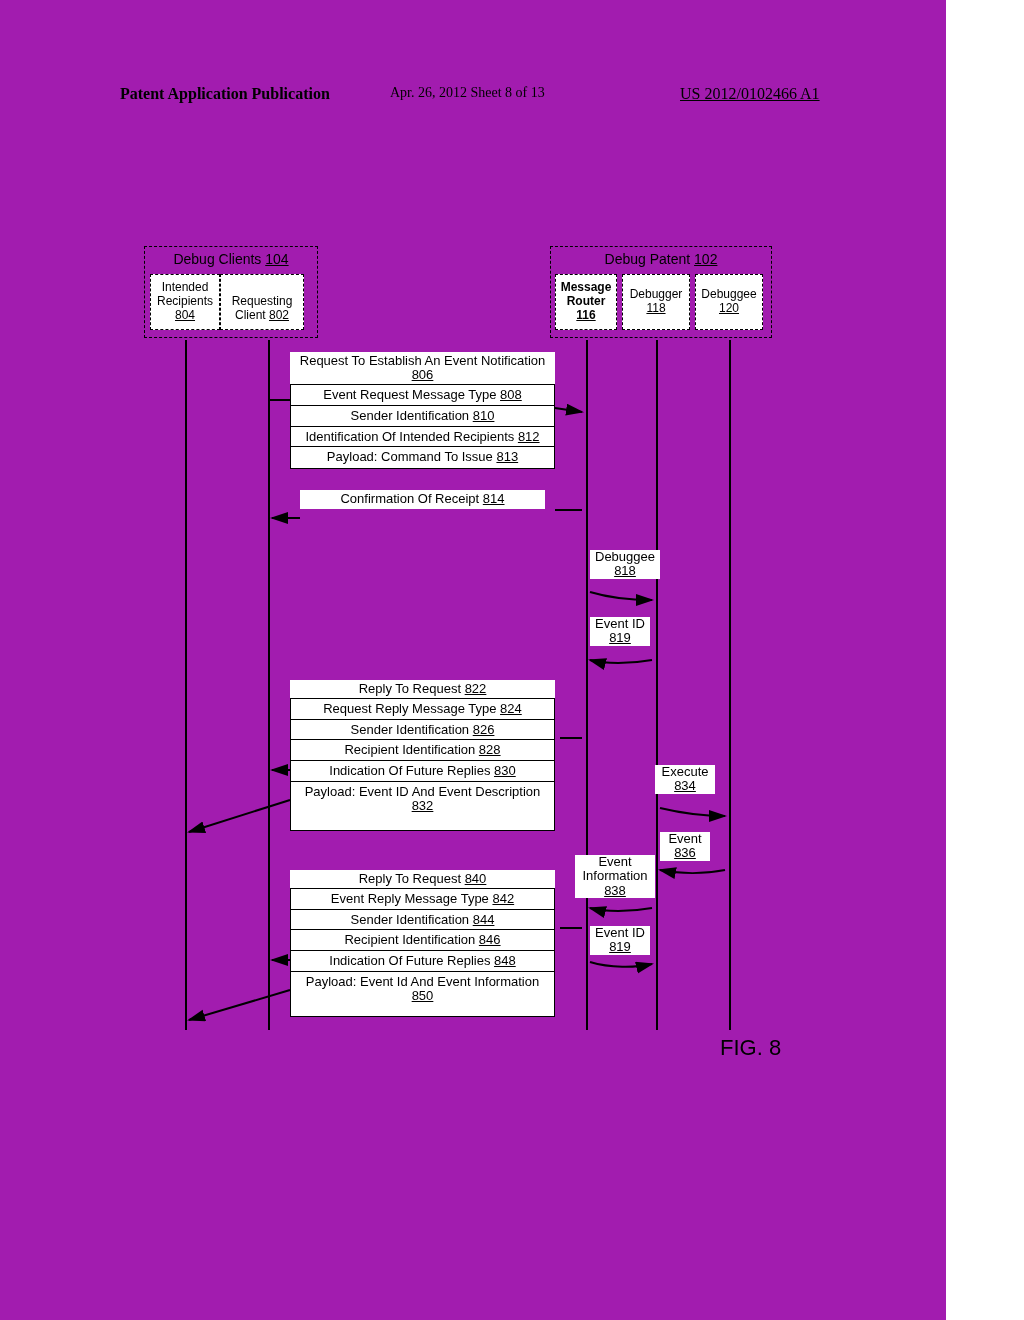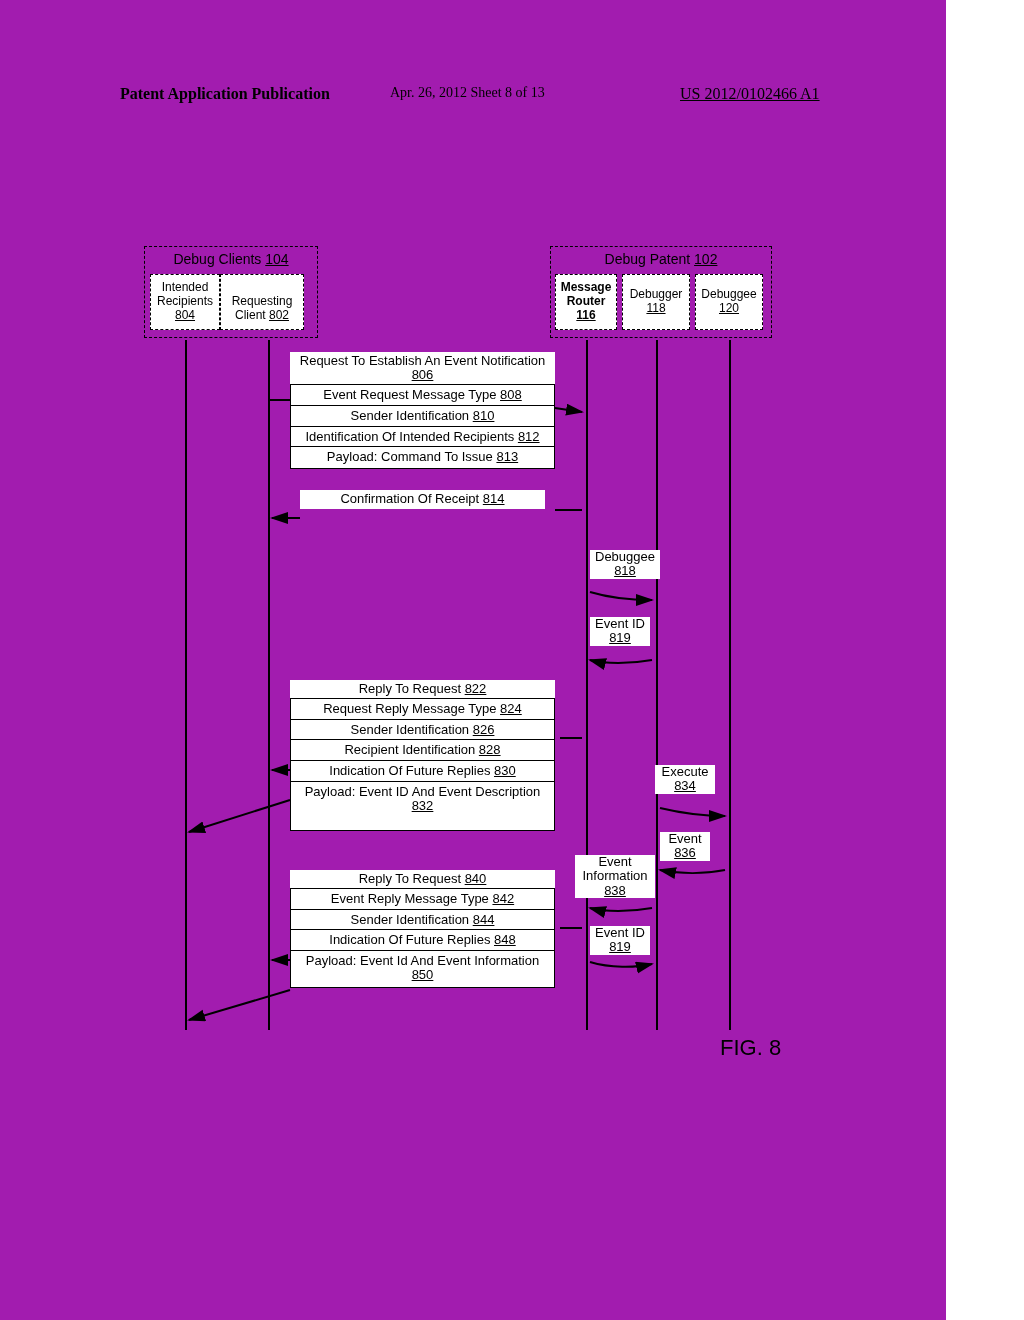--- a/index.html
+++ b/index.html
@@ -231,23 +231,26 @@
     <div class="msg-title">
       <span>Reply To Request </span><span class="ref">840</span>
     </div>
     <div class="msg-row">
       <span>Event Reply Message Type </span><span class="ref">842</span>
     </div>
     <div class="msg-row">
       <span>Sender Identification </span><span class="ref">844</span>
     </div>
     <div class="msg-row">
+      <span>Recipient Identification </span><span class="ref">846</span>
+    </div>
+    <div class="msg-row">
       <span>Indication Of Future Replies </span><span class="ref">848</span>
     </div>
-    <div class="msg-row" style="padding-bottom:4px;">
+    <div class="msg-row" style="padding-bottom:12px;">
       <span>Payload: Event Id And Event Information</span><br><span class="ref">850</span>
     </div>
   </div>
 
   <svg class="arrows">
     <defs>
       <marker id="ah" markerWidth="10" markerHeight="10" refX="8" refY="3" orient="auto" markerUnits="strokeWidth">
         <path d="M0,0 L9,3 L0,6 Z" fill="#000"></path>
       </marker>
     </defs>

